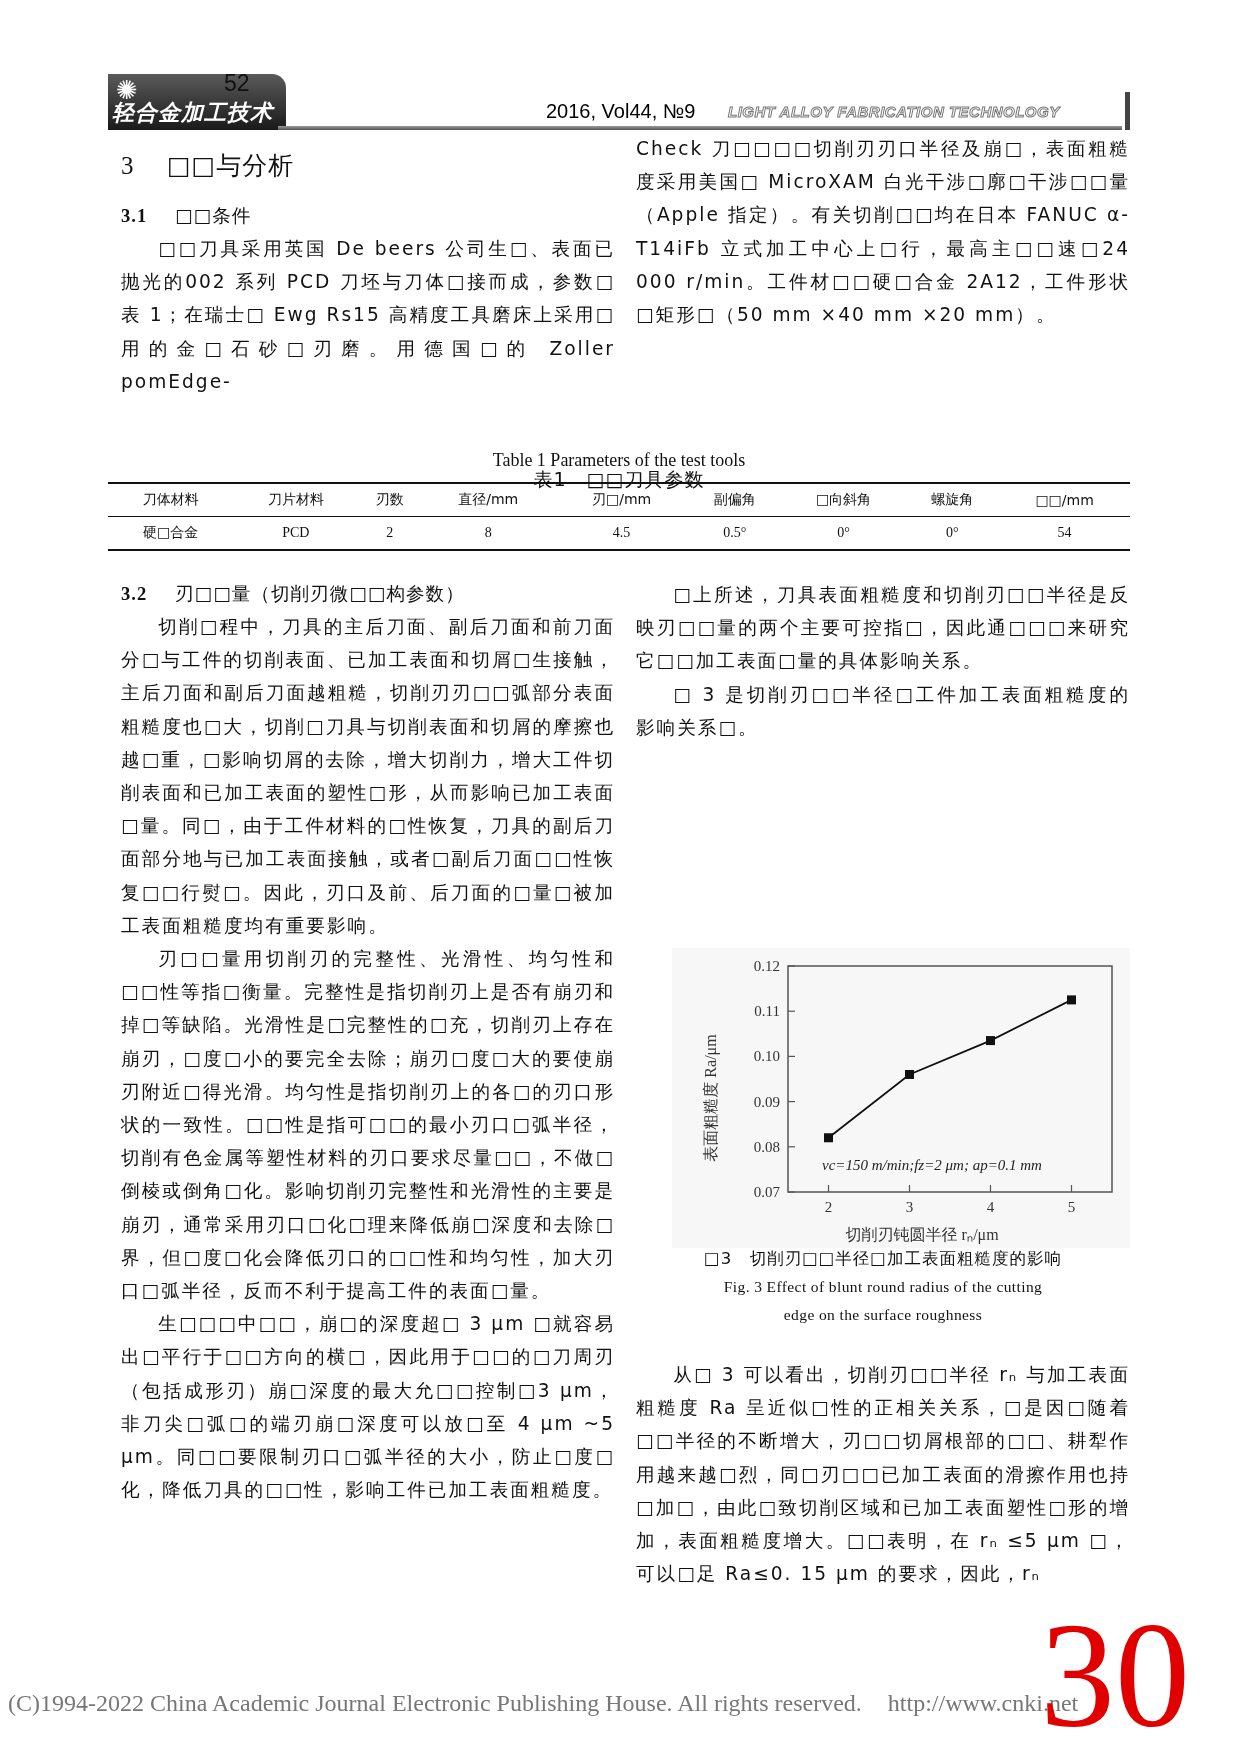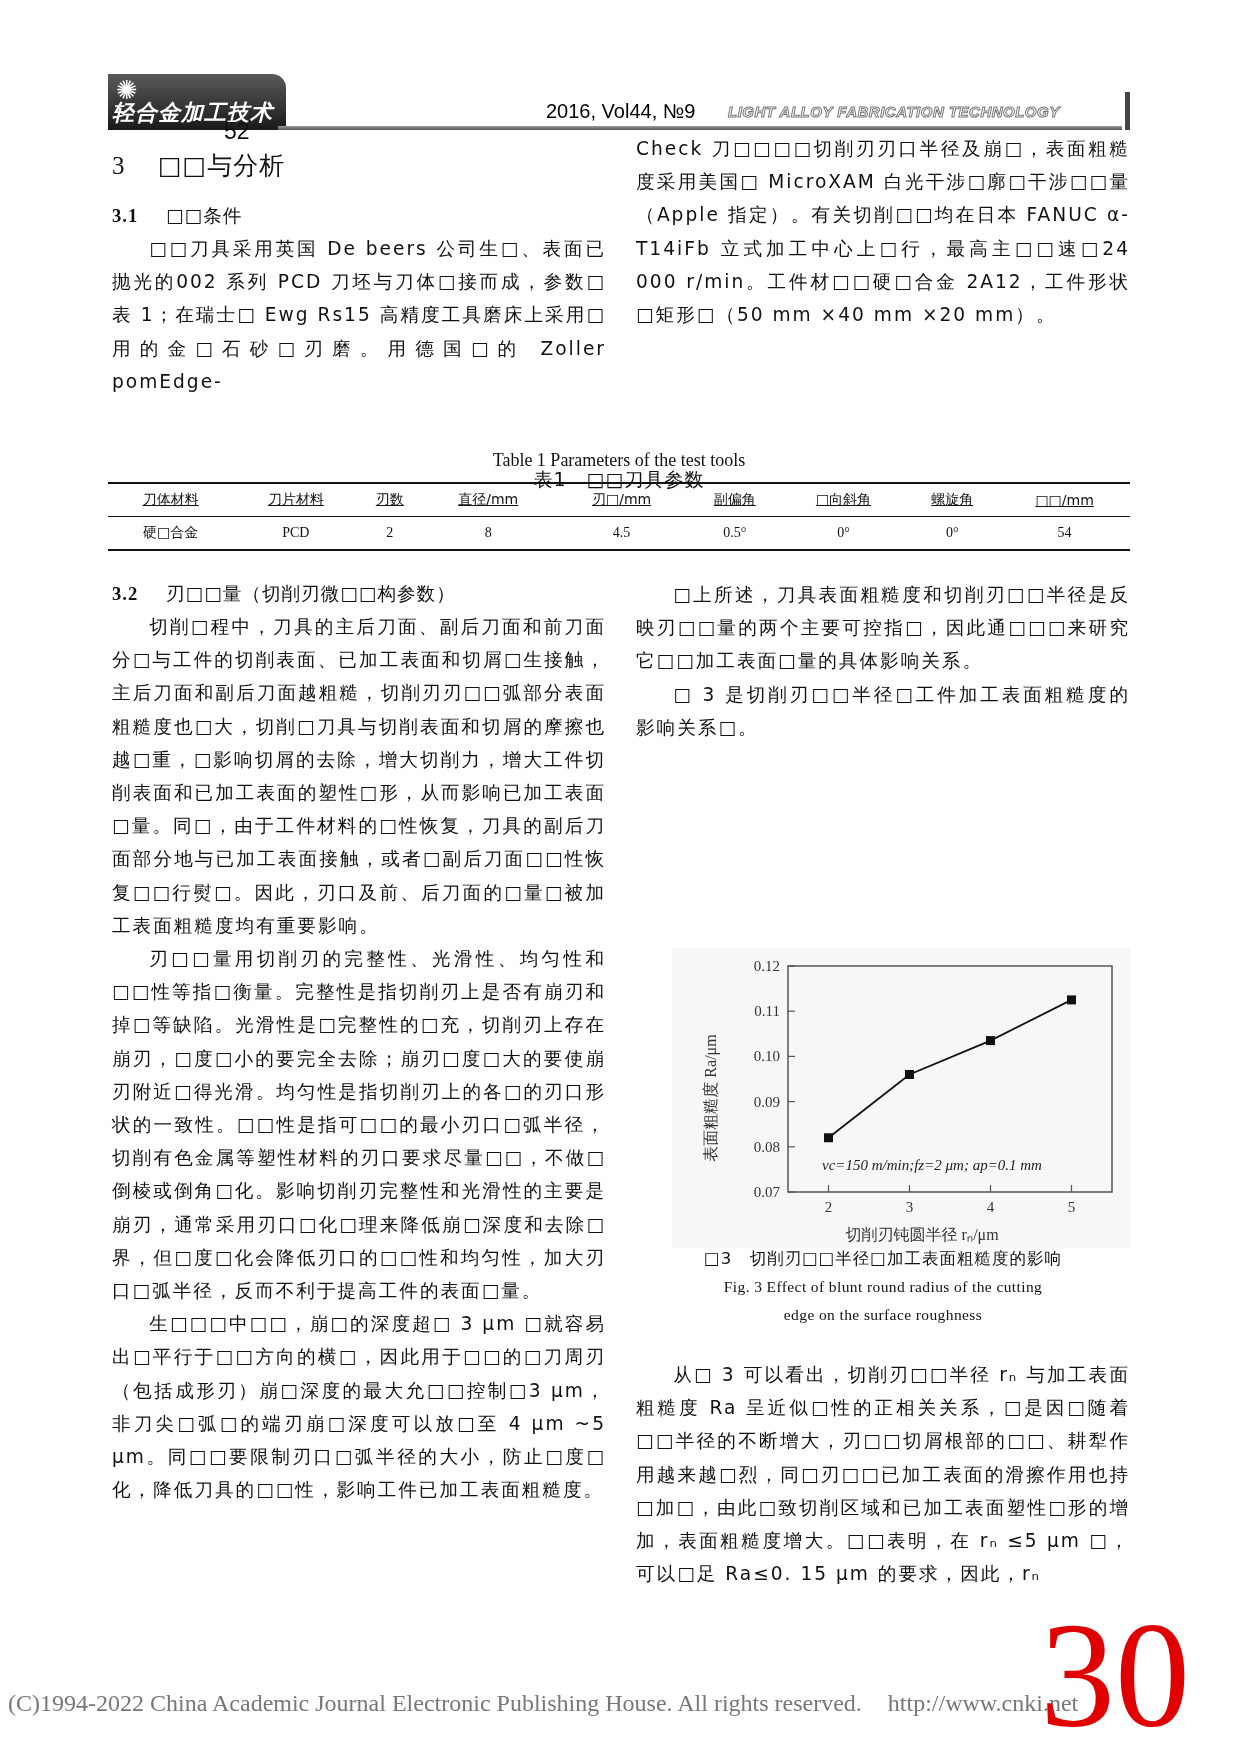--- a/index.html
+++ b/index.html
@@ -8,51 +8,51 @@
 
   
   .hdr { position: absolute; left: 108px; top: 68px; width: 1022px; height: 66px; }
   .hdr-logo { position: absolute; left: 0; top: 6px; width: 178px; height: 56px;
               background: linear-gradient(#5a5a5a, #1a1a1a); border-radius: 0 14px 0 0; }
   .hdr-logo-flame { position: absolute; left: 8px; top: 2px; width: 56px; height: 28px;
               color: #fff; font-size: 26px; line-height: 28px; }
   .hdr-logo-text { position: absolute; left: 4px; bottom: 2px; color: #fff; font-weight: bold;
               font-style: italic; font-size: 22px; letter-spacing: 1px; margin-top: 16px; }
   .hdr-page { position: absolute; left: 116px; top: 2px; font-size: 23px; color: #111;
-              font-family: "Liberation Sans", sans-serif; margin-top: 48px; }
+              font-family: "Liberation Sans", sans-serif; }
   .hdr-issue { position: absolute; left: 438px; top: 32px; font-size: 20px;
               font-family: "Liberation Sans", sans-serif; color: #000000; }
   .hdr-journal { position: absolute; left: 620px; top: 35px; font-size: 15px; font-style: italic;
               font-weight: bold; color: #fff; letter-spacing: 0.5px;
               -webkit-text-stroke: 1px #777; font-family: "Liberation Sans", sans-serif; }
   .hdr-rule { position: absolute; left: 170px; right: 8px; bottom: 4px; height: 4px;
               background: linear-gradient(#999, #555); }
   .hdr-bar { position: absolute; right: 0; top: 24px; width: 5px; height: 38px; background: #444; }
 
   
   .col { position: absolute; font-size: 18.6px; line-height: 33.2px; letter-spacing: 2px;
          text-align: justify; }
   .col p { margin: 0; }
   .indent { text-indent: 2em; }
-  .col-left { left: 112px; width: 494px; }
+  .col-left { left: 121px; width: 494px; }
   .col-right { left: 636px; width: 494px; }
 
   .h1 { font-size: 25px; line-height: 40px; letter-spacing: 1px; margin: 0 0 14px 0; }
   .h1 .num { display: inline-block; width: 46px; font-family: "Liberation Serif", serif; }
   .h2 { font-size: 18.6px; line-height: 32px; letter-spacing: 1px; }
   .h2 .num { display: inline-block; width: 54px; font-weight: bold; font-family: "Liberation Serif", serif; }
 
   
   .tbl-cap { position: absolute; left: 108px; width: 1022px; text-align: center; }
   .tbl-cap-cn { top: 420px; font-size: 19px; letter-spacing: 1px; margin-top: 47px; }
   .tbl-cap-en { top: 450px; font-size: 18px; font-family: "Liberation Serif", serif; }
   table.tools { position: absolute; left: 108px; top: 482px; width: 1022px; border-collapse: collapse;
                 font-size: 14px; }
   table.tools th, table.tools td { text-align: center; font-weight: normal; height: 32px; padding: 0; }
-  table.tools thead tr { border-top: 2px solid #111; border-bottom: 1px solid #111; text-decoration: underline; }
+  table.tools thead tr { border-top: 2px solid #111; border-bottom: 1px solid #111; }
   table.tools tbody tr { border-bottom: 2px solid #111; }
   table.tools td.num { font-family: "Liberation Serif", serif; }
 
   
   .fig { position: absolute; left: 672px; top: 948px; width: 458px; height: 300px; }
   .fig svg text { font-family: "Liberation Serif", serif; }
   .fig-cap { position: absolute; left: 636px; width: 494px; text-align: center; }
   .fig-cap-cn { top: 1248px; font-size: 16.5px; letter-spacing: 1px; }
   .fig-cap-en1 { top: 1278px; font-size: 15.5px; font-family: "Liberation Serif", serif; letter-spacing: 0.4px; }
   .fig-cap-en2 { top: 1306px; font-size: 15.5px; font-family: "Liberation Serif", serif; letter-spacing: 0.4px; }

